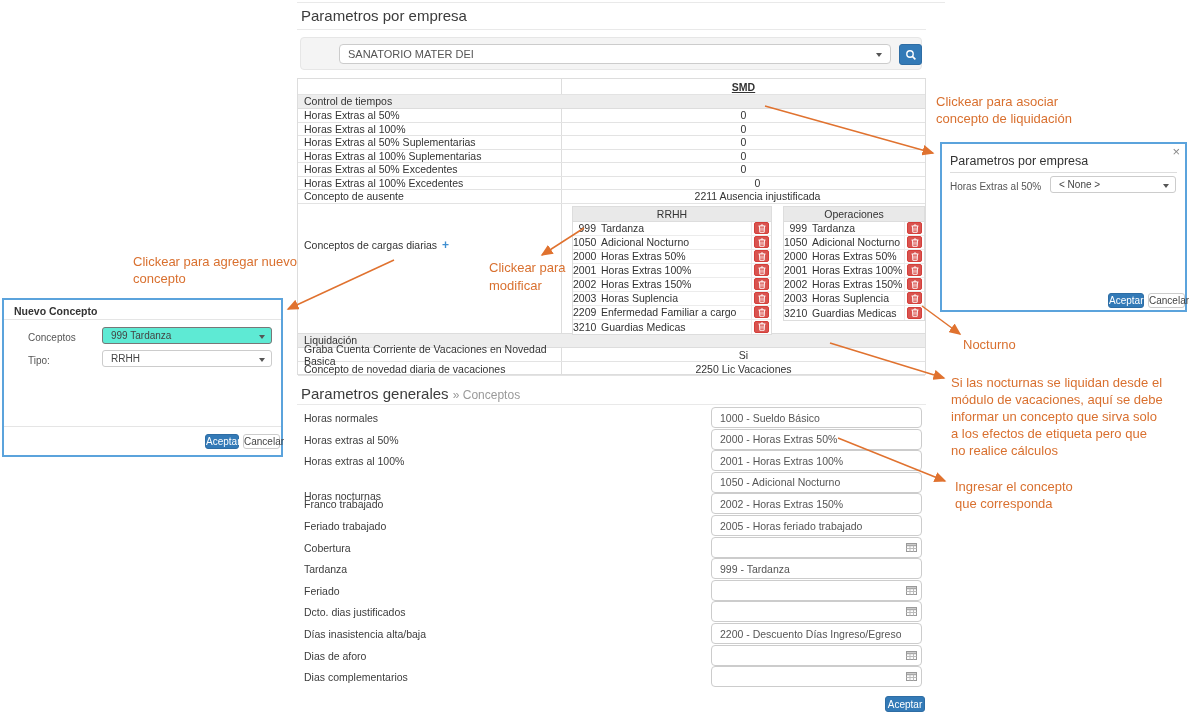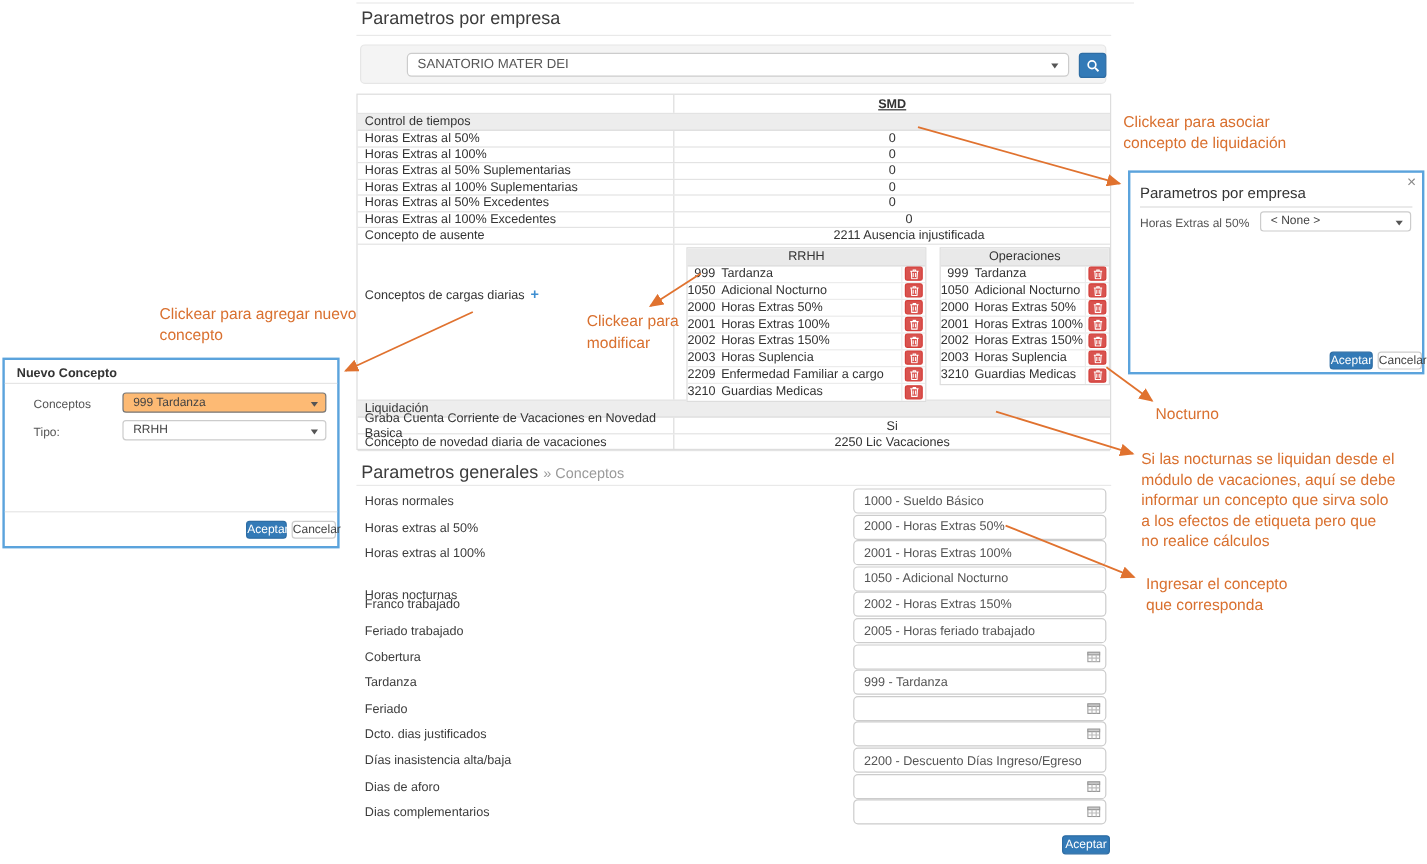--- a/index.html
+++ b/index.html
@@ -37,21 +37,21 @@
   .pt-vrow .pt-right { cursor:pointer; }
   .pt-cargas { height:130.5px; display:flex; border-bottom:1px solid #ddd; }
   .cargas-left { width:264px; border-right:1px solid #ddd; padding:34px 0 0 6px; }
   .plus { color:#3f8fd1; font-weight:bold; font-size:12px; margin-left:5px; cursor:pointer; }
   .groups { display:flex; gap:11px; margin:2px 0 0 10px; }
   .sub-table { border:1px solid #ddd; background:#fff; align-self:flex-start; }
   .groups .sub-table:nth-child(1) { width:200px; }
   .groups .sub-table:nth-child(2) { width:142px; }
   .sub-head { height:15px; background:#e9e9e9; border-bottom:1px solid #ddd;
     text-align:center; line-height:15px; color:#333; }
-  .sub-row { display:flex; height:14px; border-bottom:1px solid #ececec; }
+  .sub-row { display:flex; height:14px; align-items:center; border-bottom:1px solid #ececec; }
   .sub-row:last-child { border-bottom:none; }
   .sub-code { width:28px; text-align:right; padding-right:5px; }
   .sub-name { flex:1; cursor:pointer; white-space:nowrap; overflow:hidden; }
   .sub-del { width:20px; align-self:stretch; border-left:1px solid #ececec;
     display:flex; align-items:center; justify-content:center; }
   .btn-del { width:15px; height:12px; background:#d9534f; border:1px solid #d43f3a;
     border-radius:2px; display:flex; align-items:center; justify-content:center; cursor:pointer; }
 
   
   .gen-fields { position:absolute; left:297px; top:407px; width:629px; height:300px; }
@@ -68,21 +68,21 @@
   .accept-main { position:absolute; left:885px; top:696px; width:40px; height:16px; }
 
   
   .dlg { position:absolute; border:2px solid #5ba3dc; background:#fff; z-index:5; }
   #dlgNuevo { left:2px; top:298px; width:281px; height:159px; }
   .dlgN-title { position:absolute; left:0; top:0; right:0; height:20px; padding:5px 10px 0;
     font-size:10.5px; font-weight:bold; color:#333; border-bottom:1px solid #e5e5e5; }
   .dlg-label { position:absolute; font-size:10px; color:#555; }
   .sel { position:absolute; height:17px; border-radius:3px; font-size:10px;
     line-height:15px; padding-left:8px; color:#444; cursor:pointer; }
-  .sel-gray { background:#fdba74; border:1px solid #777; }
+  .sel-gray { background:#5eead4; border:1px solid #777; }
   .sel-white { background:#fff; border:1px solid #ccc; }
   .dlg-footer-rule { position:absolute; left:0; right:0; bottom:28px; border-top:1px solid #e5e5e5; }
   #dlgAssoc { left:940px; top:142px; width:247px; height:170px; }
   .dlgA-title { position:absolute; left:8px; top:10px; font-size:12.5px; color:#333; }
   .dlgA-rule { position:absolute; left:8px; right:8px; top:28px; border-top:1px solid #ddd; }
   .close-x { position:absolute; right:5px; top:0px; font-size:13px; color:#888; cursor:pointer; }
 
   
   .ann { position:absolute; color:#d9702f; font-size:13px; line-height:16.5px; z-index:8; }
   #arrows { position:absolute; left:0; top:0; z-index:9; pointer-events:none; }

